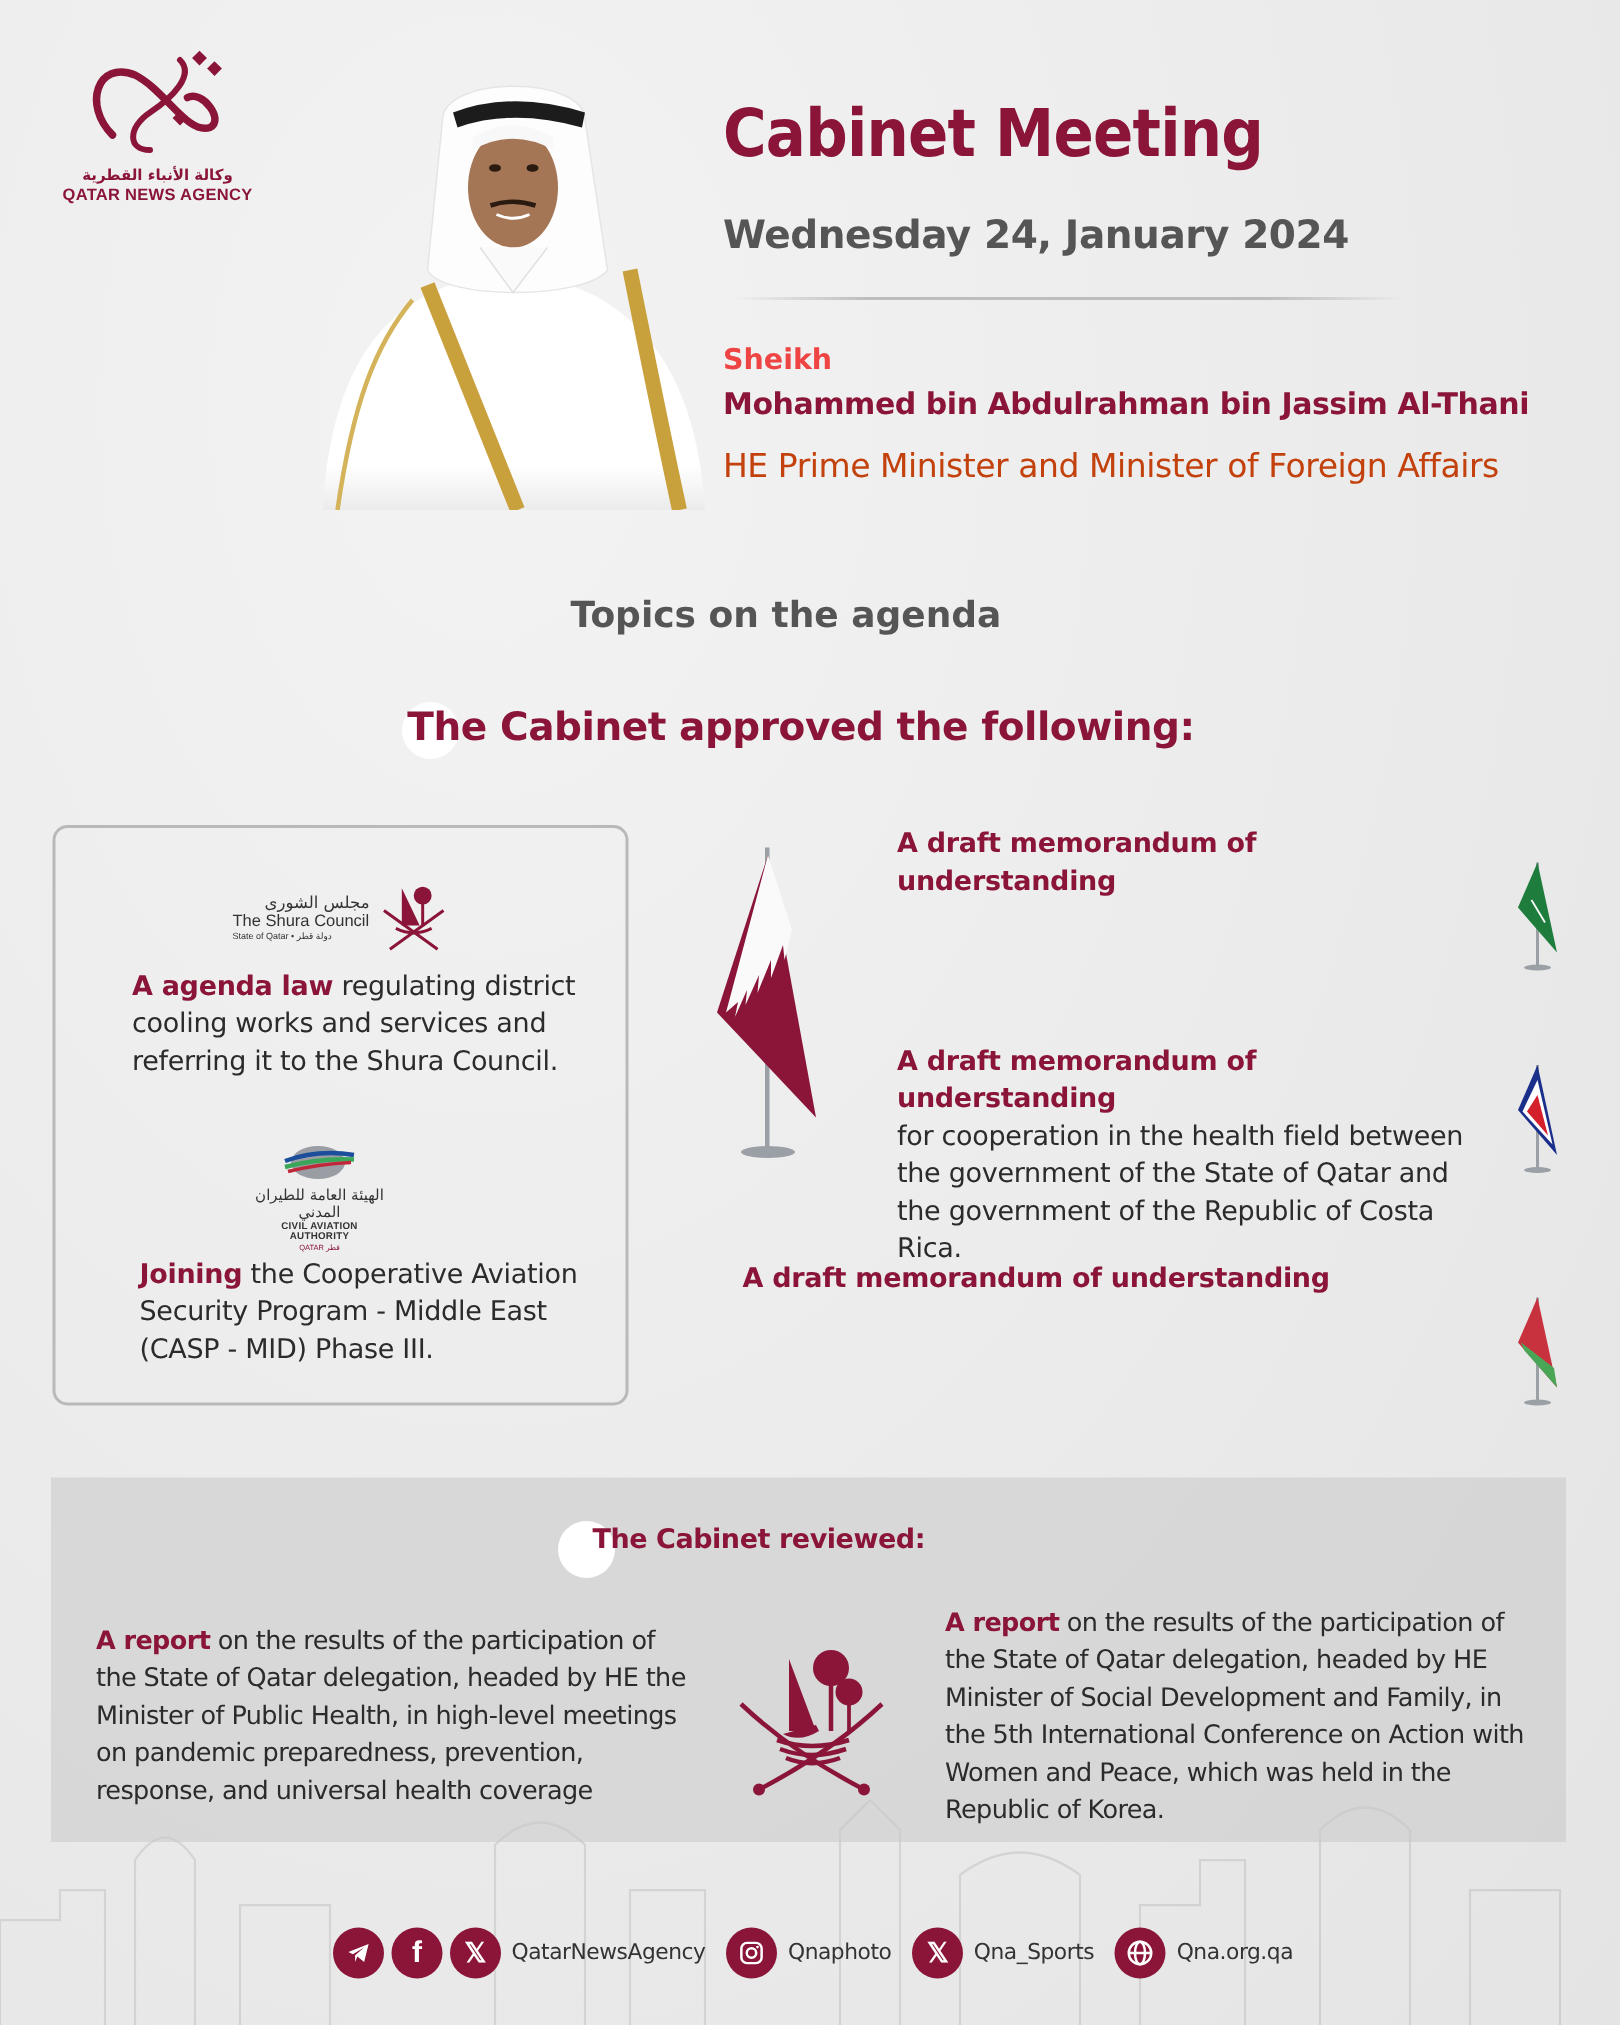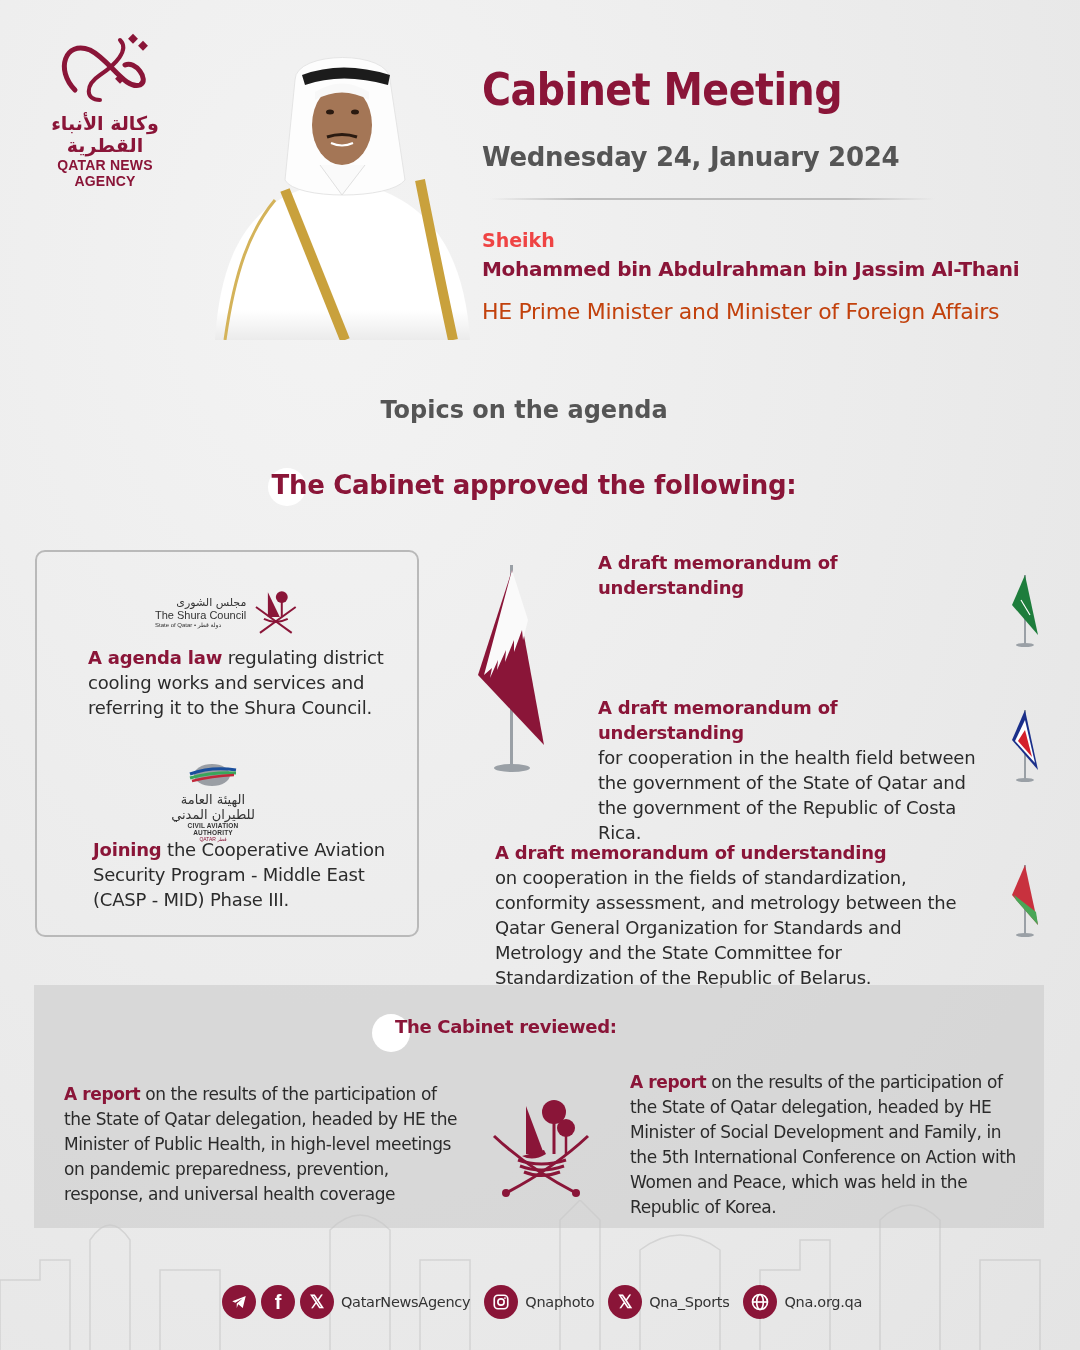--- a/index.html
+++ b/index.html
@@ -8,22 +8,22 @@
     position: relative;
     font-family: "DejaVu Sans", "Liberation Sans", sans-serif;
     background: radial-gradient(ellipse at 30% 20%, #f3f3f3 0%, #ebebeb 55%, #e4e4e4 100%);
     color: #2b2b2b;
   }
   .abs { position: absolute; }
 
   
   .logo { left: 30px; top: 30px; width: 150px; text-align: center; }
   .logo svg { display: block; margin: 0 auto; }
-  .logo-ar { font-size: 19px; font-weight: bold; color: #8a1538; margin-top: 2px; direction: rtl; }
-  .logo-en { font-family: "Liberation Sans", sans-serif; font-size: 14px; font-weight: bold; color: #8a1538; letter-spacing: 0.2px; margin-top: 1px; }
+  .logo-ar { font-size: 10px; font-weight: bold; color: #8a1538; margin-top: 2px; direction: rtl; }
+  .logo-en { font-family: "Liberation Sans", sans-serif; font-size: 11px; font-weight: bold; color: #8a1538; letter-spacing: 0.2px; margin-top: 1px; }
 
   
   .portrait { left: 205px; top: 30px; width: 270px; height: 310px; }
 
   
   .title { left: 482px; top: 64px; font-size: 44px; font-weight: bold; color: #8a1538; letter-spacing: -0.5px; font-family: "DejaVu Sans Condensed", "DejaVu Sans", sans-serif; }
   .date { left: 482px; top: 142px; font-size: 26px; font-weight: bold; color: #555; font-family: "DejaVu Sans", sans-serif; letter-spacing: -0.3px; }
   .divider { left: 490px; top: 198px; width: 445px; height: 2px; background: linear-gradient(90deg, rgba(180,180,180,0) 0%, #bdbdbd 20%, #bdbdbd 80%, rgba(180,180,180,0) 100%); }
   .honorific { left: 482px; top: 229px; font-size: 19px; font-weight: bold; color: #ef4444; }
   .name { left: 482px; top: 257px; font-size: 20px; font-weight: bold; color: #8a1538; letter-spacing: -0.3px; }
@@ -37,21 +37,21 @@
   .card { left: 35px; top: 550px; width: 384px; height: 387px; border: 2px solid #b9b9b9; border-radius: 10px; }
   .body-text { font-size: 18px; line-height: 25px; color: #2b2b2b; letter-spacing: -0.2px; }
   .body-text b { color: #8a1538; }
 
   .shura-logo { left: 155px; top: 584px; width: 145px; height: 55px; }
   .shura-ar { font-size: 11px; direction: rtl; color: #333; text-align: right; }
   .shura-en { font-family: "Liberation Sans", sans-serif; font-size: 11px; color: #333; }
   .shura-sub { font-family: "Liberation Sans", sans-serif; font-size: 6px; color: #333; }
 
   .caa-logo { left: 168px; top: 762px; width: 90px; text-align: center; }
-  .caa-ar { font-size: 13px; color: #333; direction: rtl; }
+  .caa-ar { font-size: 10px; color: #333; direction: rtl; }
   .caa-en { font-family: "Liberation Sans", sans-serif; font-size: 6.5px; font-weight: bold; color: #333; letter-spacing: 0.2px; }
   .caa-q { font-family: "Liberation Sans", sans-serif; font-size: 5px; color: #8a1538; }
 
   
   .band { left: 34px; top: 985px; width: 1010px; height: 243px; background: rgba(200,200,200,0.55); }
   .reviewed-title { left: 395px; top: 1016px; font-size: 18px; font-weight: bold; color: #8a1538; letter-spacing: -0.3px; }
   .review-text { font-size: 17px; line-height: 25px; color: #2b2b2b; letter-spacing: -0.4px; }
   .review-text b { color: #8a1538; }
 
   
@@ -196,21 +196,20 @@
 <svg class="abs" style="left:1008px; top:705px;" width="36" height="80" viewBox="0 0 36 80">
   <rect x="16" y="5" width="2" height="70" fill="#9aa0a6"></rect>
   <ellipse cx="17" cy="75" rx="9" ry="2" fill="#9aa0a6"></ellipse>
   <path d="M17 5 L30 65 L4 35 Z" fill="#1a2f8a"></path>
   <path d="M17 15 L27 58 L7 36 Z" fill="#fff"></path>
   <path d="M17 25 L24 52 L10 36 Z" fill="#d4202b"></path>
 </svg>
 
 <div class="abs body-text" style="left:495px; top:840px; width:490px;">
   <b>A draft memorandum of understanding</b><br>
-  <span>on cooperation in the fields of standardization, conformity assessment, and metrology between the Qatar General Organization for Standards and Metrology and the State Committee for Standardization of the Republic of Belarus.</span>
 </div>
 <svg class="abs" style="left:1008px; top:860px;" width="36" height="80" viewBox="0 0 36 80">
   <rect x="16" y="5" width="2" height="70" fill="#9aa0a6"></rect>
   <ellipse cx="17" cy="75" rx="9" ry="2" fill="#9aa0a6"></ellipse>
   <path d="M17 5 L30 65 L4 35 Z" fill="#c8313e"></path>
   <path d="M8 40 L30 65 L28 52 L6 35 Z" fill="#4aa657"></path>
 </svg>
 
 <div class="abs band"></div>
 <div class="abs dot" style="left:372px; top:1014px;"></div>

